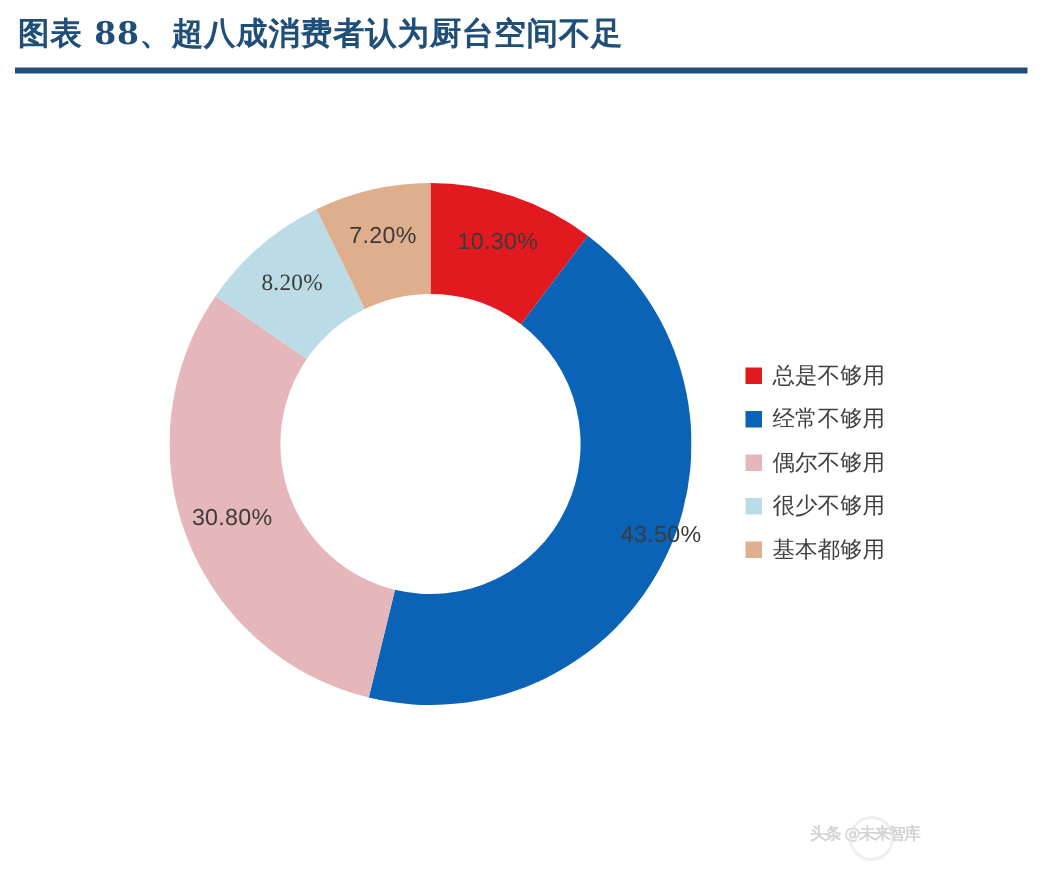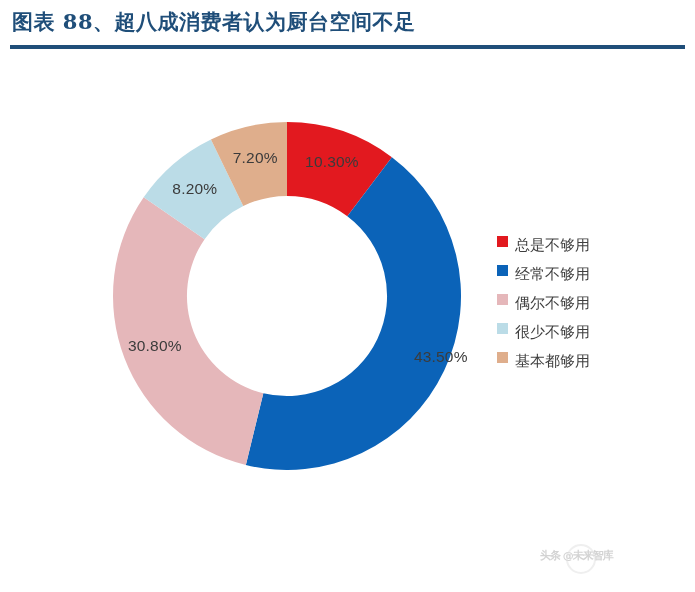--- a/index.html
+++ b/index.html
@@ -75,20 +75,21 @@
 
   
   #legend {
     position: absolute;
     left: 497px;
     top: 180px;
     width: 140px;
   }
   .legend-item {
     display: flex;
+    align-items: center;
     height: 29px;
   }
   .legend-swatch {
     width: 11px;
     height: 11px;
     flex: 0 0 auto;
     margin-right: 7px;
   }
   .legend-label {
     font-family: "DejaVu Serif", "Liberation Serif", serif;
@@ -140,21 +141,21 @@
           <path d="M 278.90974025389033 35.183767520288654 A 174 174 0 0 1 132.8491745178719 343.06392152715324 L 150.33827534777635 271.2117548781131 A 100.05 100.05 0 0 0 234.32310064598693 94.18066632416597 Z" fill="#0B63B8"></path>
           <path d="M 132.8491745178719 343.06392152715324 A 174 174 0 0 1 30.70532801265358 75.29520285194442 L 91.60556360727581 117.24474163986804 A 100.05 100.05 0 0 0 150.33827534777635 271.2117548781131 Z" fill="#E5B7BA"></path>
           <path d="M 30.70532801265358 75.29520285194442 A 174 174 0 0 1 97.9418566027376 17.503486227451475 L 130.26656754657412 84.0145045807846 A 100.05 100.05 0 0 0 91.60556360727581 117.24474163986804 Z" fill="#BBDCE7"></path>
           <path d="M 97.9418566027376 17.503486227451475 A 174 174 0 0 1 173.99999999999997 0 L 173.99999999999997 73.95 A 100.05 100.05 0 0 0 130.26656754657412 84.0145045807846 Z" fill="#DFAE8C"></path>
         </g>
     </svg>
     <div id="slice-labels">
         <div class="slice-label" style="left: 218.98px; top: 39.8796px; color: rgb(59, 59, 59);">10.30%</div>
         <div class="slice-label" style="left: 301.809px; top: 234.633px; color: rgb(59, 59, 59); margin-left: 26px;">43.50%</div>
         <div class="slice-label" style="left: 41.828px; top: 224.419px; color: rgb(59, 59, 59);">30.80%</div>
-        <div class="slice-label" style="left: 81.7903px; top: 66.7206px; color: rgb(59, 59, 59);">8.20%</div>
+        <div class="slice-label" style="left: 81.7903px; top: 66.7206px; color: rgb(59, 59, 59); font-family: Liberation Serif, serif;">8.20%</div>
         <div class="slice-label" style="left: 142.274px; top: 36.1415px; color: rgb(59, 59, 59);">7.20%</div>
       </div>
   </div>
 
   <div id="legend">
       <div class="legend-item">
         <span class="legend-swatch" style="background: rgb(226, 25, 31);"></span>
         <span class="legend-label">总是不够用</span>
       </div>
       <div class="legend-item">

